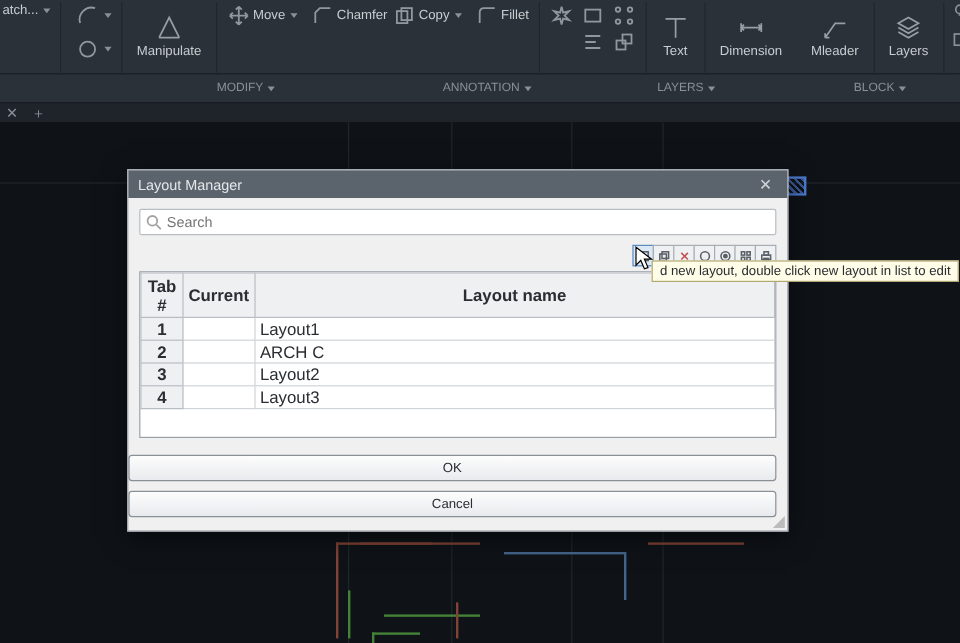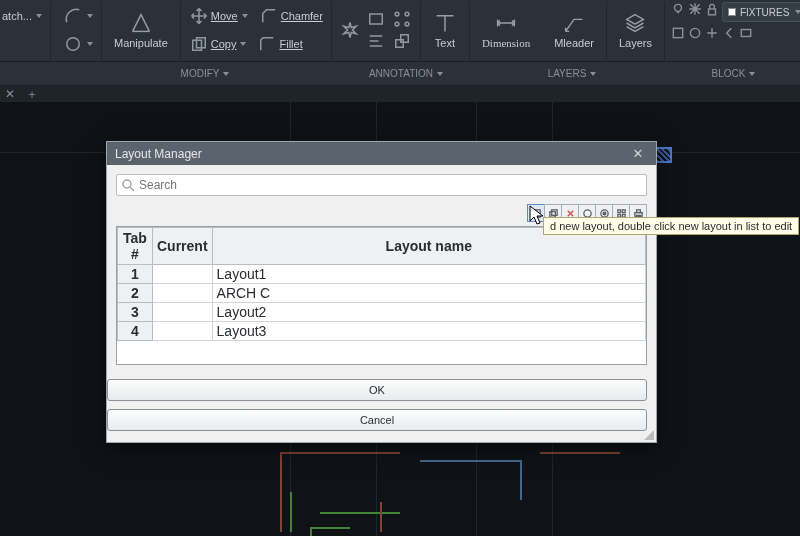--- a/index.html
+++ b/index.html
@@ -20,21 +20,21 @@
   padding-top: 2px;
 }
 .ribbon-group {
   display: flex;
   flex-direction: column;
   align-items: center;
   padding: 0 6px;
   border-right: 1px solid #20262c;
   height: 60px;
 }
-.rg-row { display: flex; align-items: center; gap: 3px; height: 28px; }
+.rg-row { display: flex; align-items: flex-start; gap: 3px; height: 28px; }
 .rg-icon { width: 20px; height: 20px; display:flex; align-items:center; justify-content:center; opacity:0.75; }
 .rg-icon svg { stroke: #b4bac1; fill: none; stroke-width: 1.2; }
 .rg-label { color: #c9cdd2; font-size: 11px; white-space: nowrap; }
 .rg-item { display:flex; align-items:center; gap:2px; cursor:pointer; padding:1px 2px; }
 .rg-big { display:flex; flex-direction:column; align-items:center; justify-content:center; gap:2px; height:56px; padding:2px 6px; cursor:pointer; }
 .rg-big .icon-lg { width:24px; height:24px; display:flex; align-items:center; justify-content:center; opacity:0.8; }
 .rg-big .icon-lg svg { stroke:#b4bac1; fill:none; stroke-width:1.2; }
 .chev { width:0; height:0; border-left:3px solid transparent; border-right:3px solid transparent; border-top:4px solid #8a9098; margin-left:2px; }
 
 .panels {
@@ -176,21 +176,21 @@
       <span class="icon-lg">
           <svg viewBox="0 0 20 20">
             <path d="M3 17 L10 3 L17 17"></path>
             <path d="M3 17 L17 17"></path>
           </svg>
         </span>
       <span class="rg-label">Manipulate</span>
     </div>
   </div>
 
-  <div class="ribbon-group" style="flex-direction:column; align-items:flex-start; gap:0;text-decoration:underline;">
+  <div class="ribbon-group" style="flex-direction:row; align-items:flex-start; gap:0;">
     <div class="rg-row">
       <div class="rg-item">
         <span class="rg-icon">
             <svg viewBox="0 0 16 16">
               <path d="M8 2 L8 14 M2 8 L14 8 M8 2 L6 4 M8 2 L10 4 M8 14 L6 12 M8 14 L10 12 M2 8 L4 6 M2 8 L4 10 M14 8 L12 6 M14 8 L12 10"></path>
             </svg>
           </span>
         <span class="rg-label">Move</span>
         <span class="chev"></span>
       </div>
@@ -276,21 +276,21 @@
   <div class="ribbon-group">
     <div class="rg-big">
       <span class="icon-lg">
           <svg viewBox="0 0 20 20">
             <path d="M3 4 L17 4 M10 4 L10 17"></path>
           </svg>
         </span>
       <span class="rg-label">Text</span>
     </div>
   </div>
-  <div class="ribbon-group" style="border-right:none;font-family:Liberation Serif, serif;">
+  <div class="ribbon-group" style="border-right:none;">
     <div class="rg-big">
       <span class="icon-lg">
           <svg viewBox="0 0 20 20">
             <path d="M3 10 L17 10 M3 7 L3 13 M17 7 L17 13 M3 10 L5 8 M3 10 L5 12 M17 10 L15 8 M17 10 L15 12"></path>
           </svg>
         </span>
       <span class="rg-label">Dimension</span>
     </div>
   </div>
   <div class="ribbon-group">

